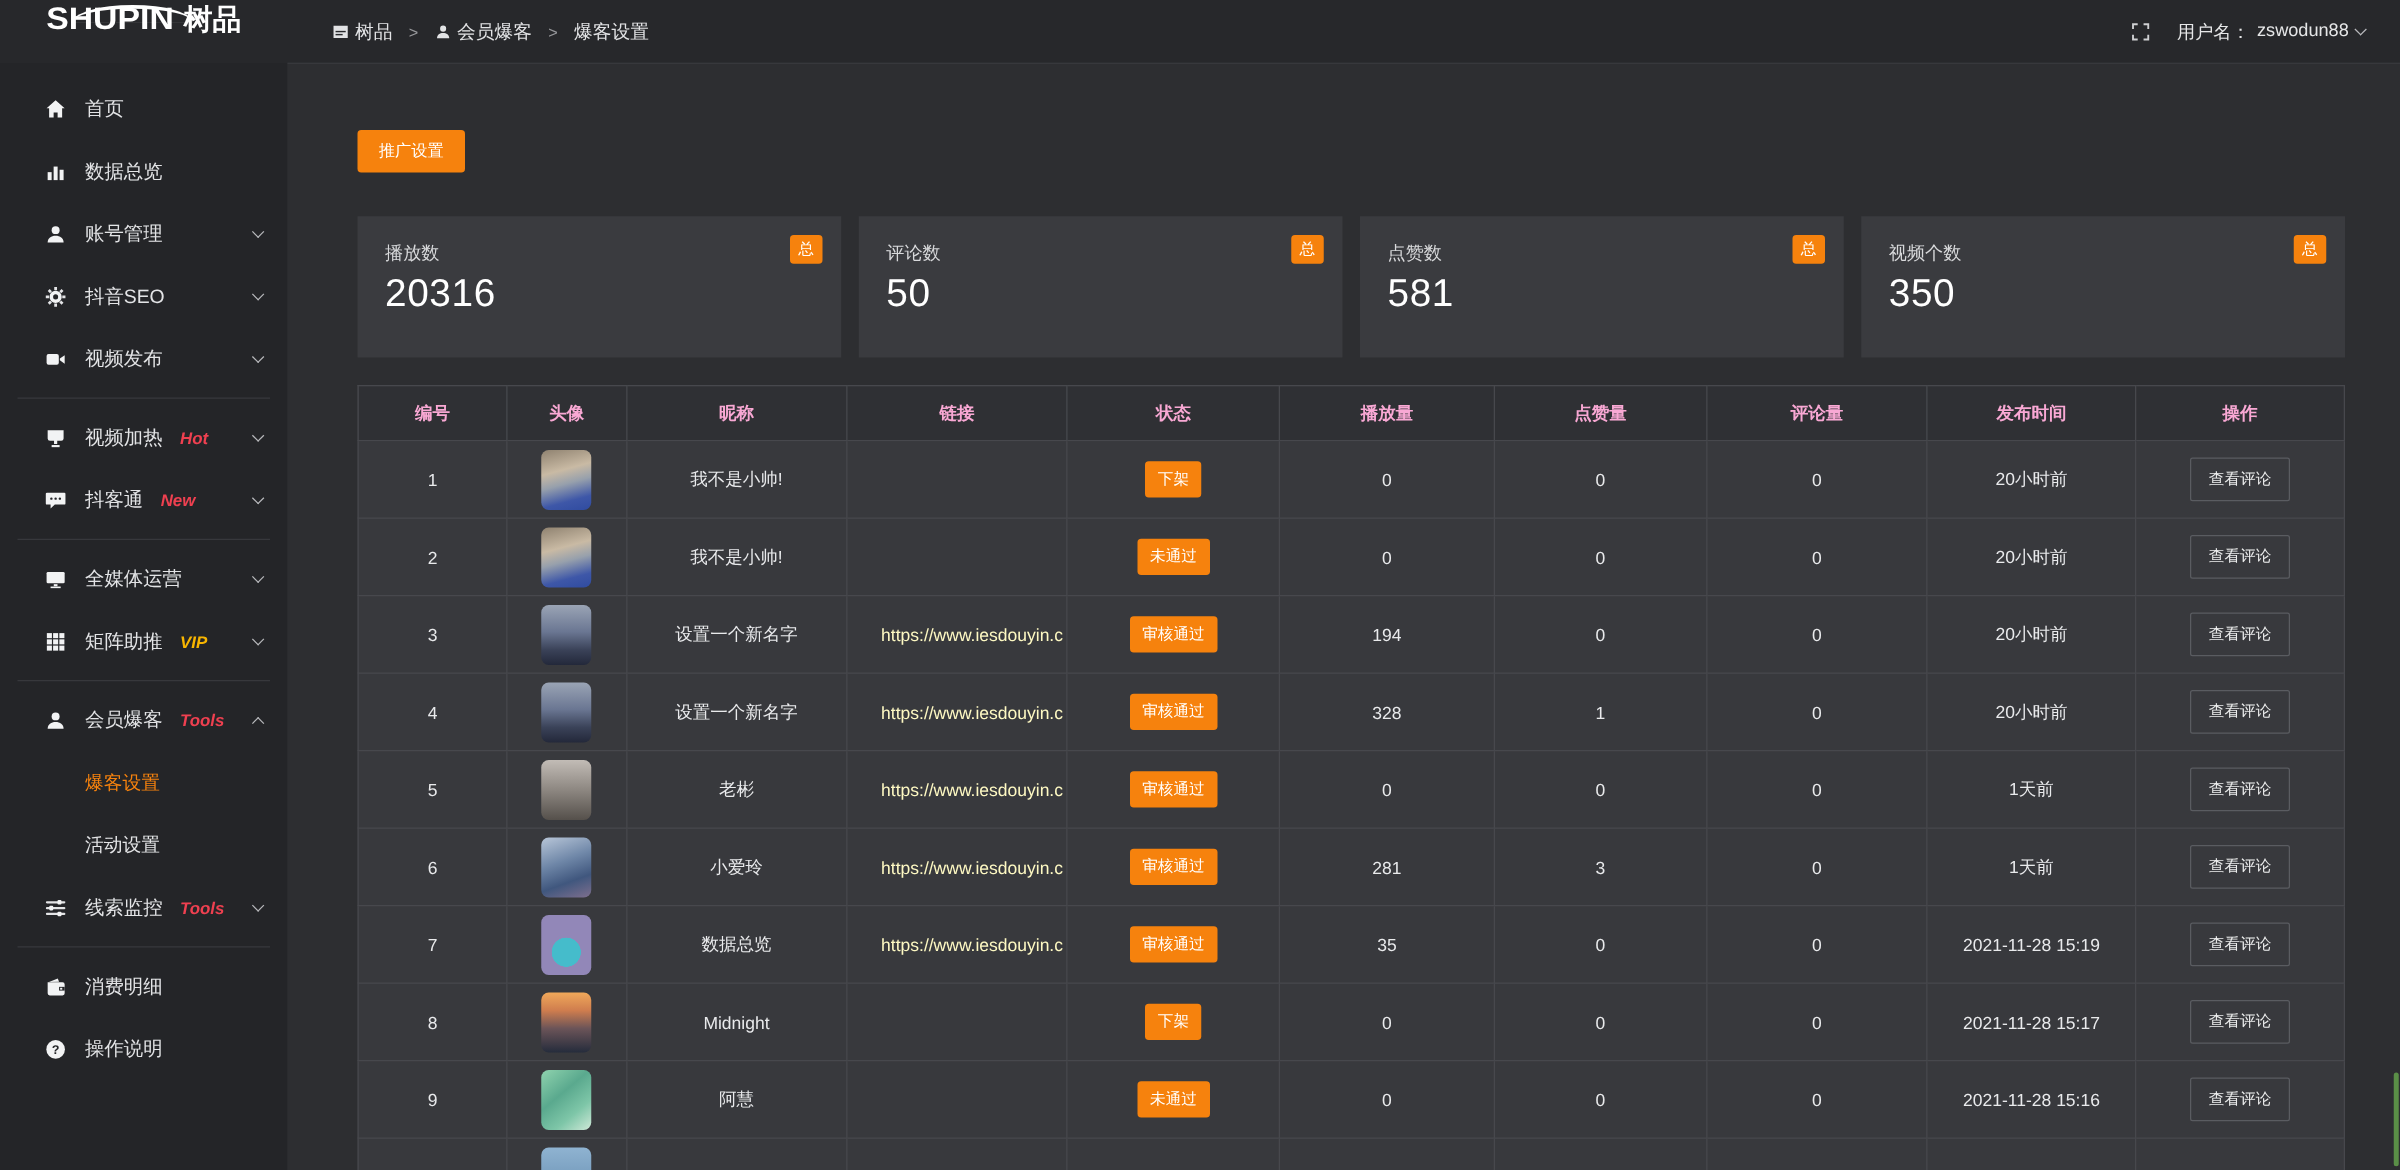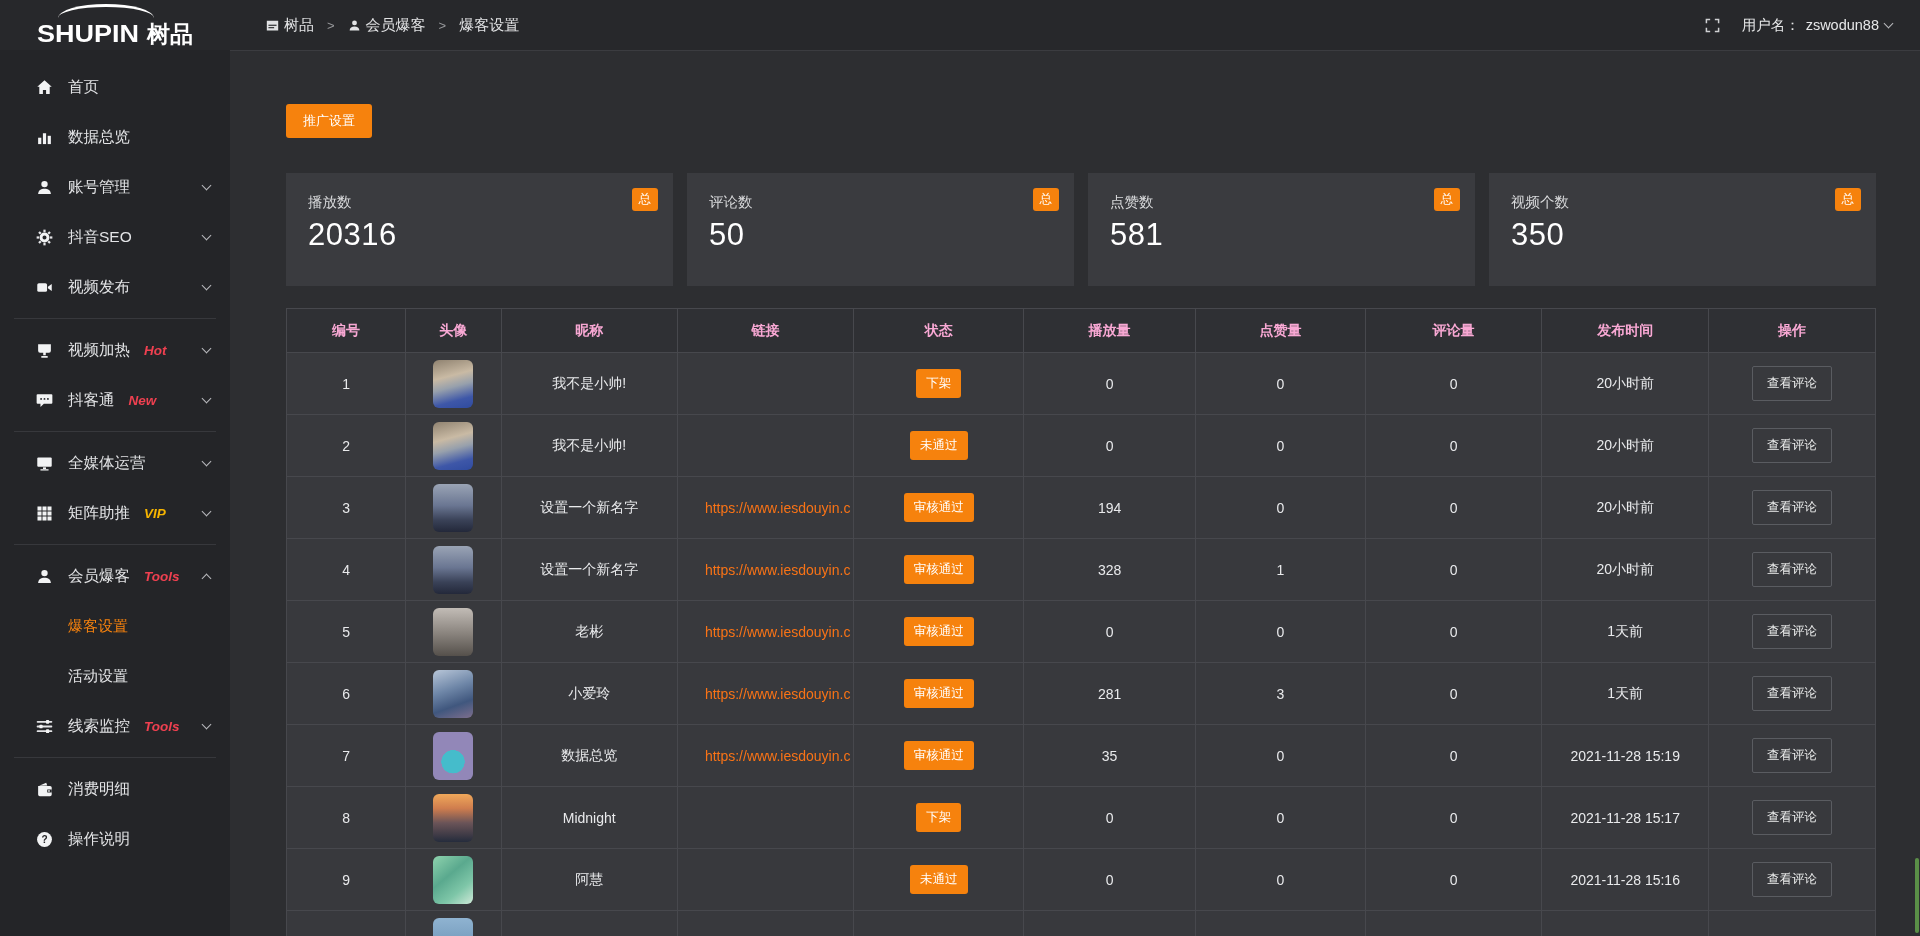--- a/index.html
+++ b/index.html
@@ -2,21 +2,21 @@
 <html><head>
 <meta charset="utf-8">
 <style>
   * { margin:0; padding:0; box-sizing:border-box; }
   html,body { width:1920px; height:936px; overflow:hidden; background:#2d2e31;
     font-family:"Liberation Sans","DejaVu Sans",sans-serif; }
 
   
   .topbar { position:absolute; left:0; top:0; width:1920px; height:50px;
     background:#27282b; display:flex; align-items:center; z-index:5; }
-  .logo-box { width:230px; height:50px; display:flex; align-items:flex-end; justify-content:center; gap:8px; }
+  .logo-box { width:230px; height:50px; display:flex; align-items:flex-start; justify-content:center; gap:8px; }
   .logo-arc { position:absolute; left:58px; top:4px; width:96px; height:14px;
     border-top:3px solid #fff; border-radius:50%/100% 100% 0 0; }
   .logo-en { color:#fff; font-size:27px; font-weight:800; letter-spacing:0px; transform:scaleY(.92); }
   .logo-cn { color:#fff; font-size:23px; font-weight:700; }
   .breadcrumb { display:flex; align-items:center; gap:13px; margin-left:36px; }
   .bc-item { display:flex; align-items:center; gap:5px; color:#e2e3e5; font-size:15px; cursor:pointer; }
   .bc-sep { color:#97989b; font-size:13px; }
   .bc-icon svg { width:13px; height:13px; fill:#e2e3e5; display:block; }
   .topbar-right { margin-left:auto; display:flex; align-items:center; gap:22px; padding-right:28px;text-align:right; }
   .fs-icon svg { width:15px; height:15px; stroke:#cfd0d2; fill:none; stroke-width:1.6; display:block; cursor:pointer; }
@@ -62,21 +62,21 @@
   td { height:62px; color:#e9eaec; font-size:14px; padding:0 6px; overflow:hidden; white-space:nowrap; }
   .avatar { display:inline-block; width:40px; height:48px; border-radius:6px; vertical-align:middle; }
   .av-boy { background:linear-gradient(165deg,#8f8270 0%,#c9baa4 35%,#97a0ac 55%,#3e57a8 80%,#2f4ba0 100%); }
   .av-sky { background:linear-gradient(180deg,#9aa4b5 0%,#6a7692 45%,#3a4258 75%,#23283a 100%); }
   .av-man { background:linear-gradient(180deg,#c2bcb6 0%,#8d8781 50%,#55504b 100%); }
   .av-girl { background:linear-gradient(160deg,#b8c6d8 0%,#6f87a8 40%,#40577e 70%,#7e6f8e 100%); }
   .av-cartoon { background:radial-gradient(circle at 50% 62%,#45bccb 32%,#9287b8 33%); }
   .av-sunset { background:linear-gradient(180deg,#f0a85a 0%,#cf7d4e 30%,#6b5458 60%,#252c3c 100%); }
   .av-green { background:linear-gradient(140deg,#8fd3ae 0%,#5aa98e 40%,#7ec6a8 70%,#cfe9d8 100%); }
   .av-blue { background:linear-gradient(180deg,#8fb3d1,#5f87ab); }
-  .cell-link { color:#f97316; cursor:pointer;margin-left:21px; }
+  .cell-link { color:#fef9c3; cursor:pointer;margin-left:21px; }
   .status-badge { display:inline-block; background:#f6820d; color:#fff; font-size:12.5px;
     padding:6px 10px; border-radius:3px; }
   .view-btn { background:transparent; border:1px solid #5a5c61; color:#eceded; font-size:12.5px;
     padding:8px 14px; border-radius:2px; cursor:pointer; font-family:inherit; }
 
   .scroll-thumb { position:absolute; right:1px; bottom:3px; width:4px; height:75px;
     background:#63a04b; border-radius:2px; opacity:.85; }
 </style>
 </head>
 <body>

